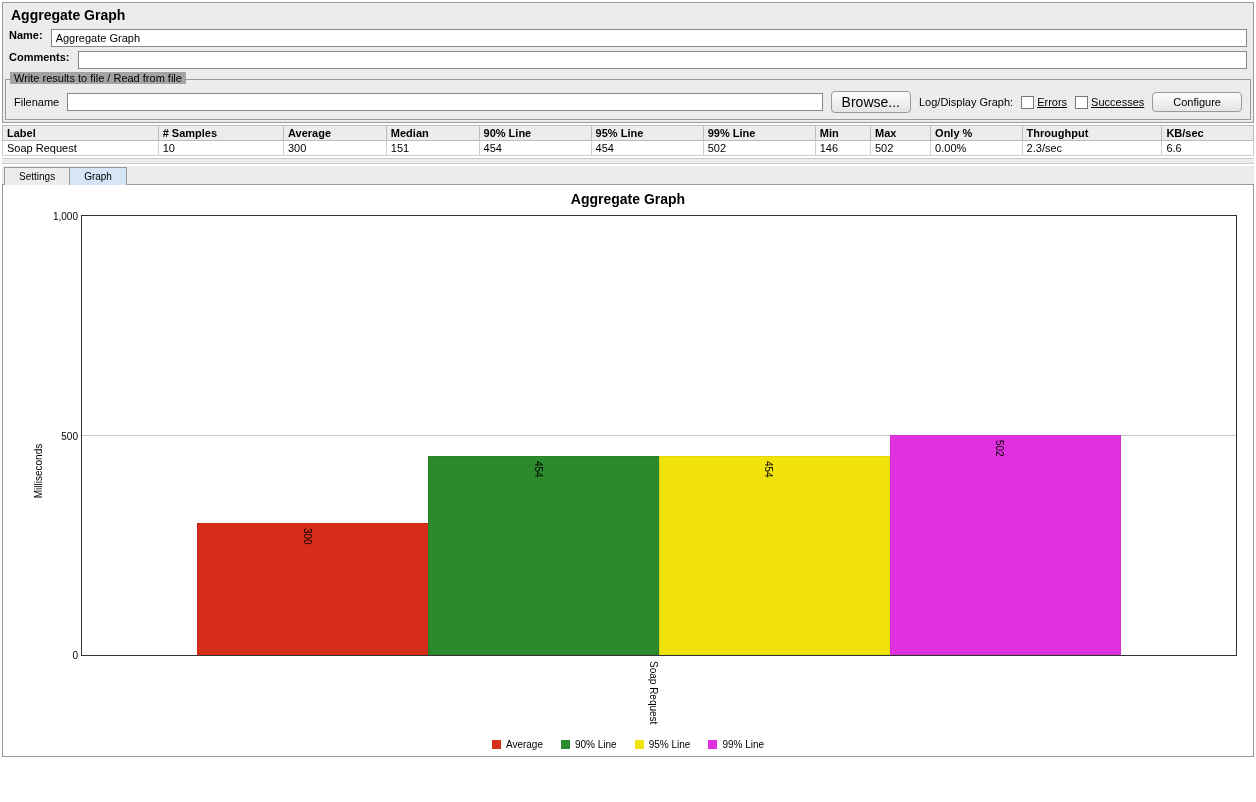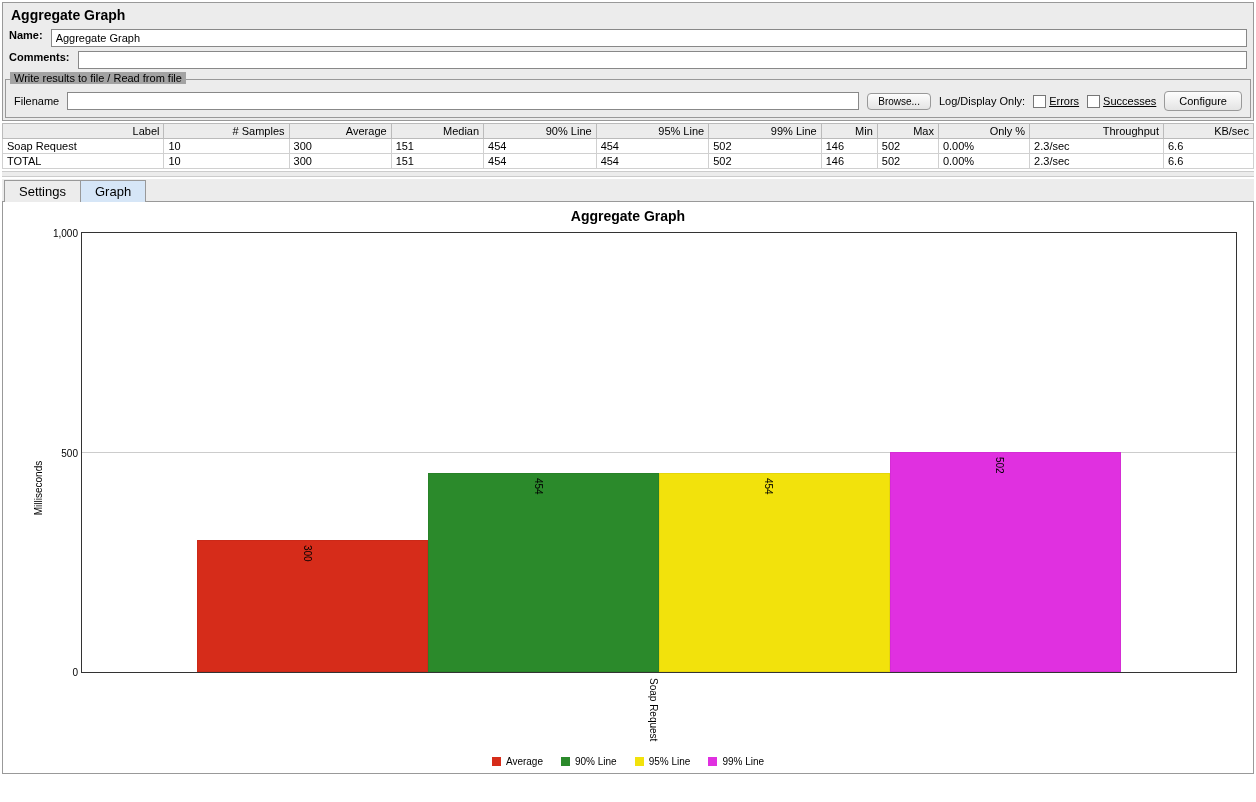--- a/index.html
+++ b/index.html
@@ -62,47 +62,47 @@
     padding: 4px 4px 0 4px;
   }
   .file-label {
     font-weight: normal;
     white-space: nowrap;
   }
   .btn {
     background: linear-gradient(#fdfdfd,#e4e4e4);
     border: 1px solid #999;
     border-radius: 4px;
-    padding: 3px 14px;
+    padding: 3px 20px;
     font-size: 11px;
     cursor: pointer;
     white-space: nowrap;
   }
-  .btn-small { padding: 2px 10px; font-size: 10px; }
+  .btn-small { padding: 2px 10px; font-size: 14px; }
   .chk-wrap { display: flex; align-items: center; gap: 3px; white-space: nowrap; text-decoration: underline; }
   .chk {
     width: 13px; height: 13px;
     border: 1px solid #777;
     background: #fff;
     cursor: pointer;
   }
   
   .data-table {
     width: calc(100% - 4px);
     margin: 2px;
     border-collapse: collapse;
     font-size: 11px;
     background: #fff;
   }
   .data-table th {
     background: #ececec;
     border: 1px solid #bbb;
-    font-weight: normal;
+    font-weight: bold;
     padding: 1px 4px;
-    text-align: right;
+    text-align: left;
     white-space: nowrap;
   }
   .data-table td {
     border: 1px solid #d0d0d0;
     padding: 1px 4px;
     text-align: left;
     white-space: nowrap;
   }
   .data-table td:first-child { text-align: left; }
   .divider {
@@ -119,21 +119,21 @@
     background: #ececec;
     padding: 0 2px;
     margin: 0 2px;
     border-bottom: 1px solid #999;
   }
   .tab {
     padding: 3px 14px;
     border: 1px solid #999;
     border-bottom: none;
     background: #ececec;
-    font-size: 13px;
+    font-size: 10px;
     cursor: pointer;
     margin-right: -1px;
     position: relative;
     top: 1px;
   }
   .tab.active {
     background: #d6e6f7;
   }
   
   .chart-area {
@@ -229,21 +229,21 @@
   <div class="row">
     <span class="row-label">Comments:</span>
     <input class="text-input" value="" style="">
   </div>
   <fieldset class="fieldset">
     <legend class="fieldset-legend">Write results to file / Read from file</legend>
     <div class="file-row">
       <span class="file-label">Filename</span>
       <input class="text-input" style="flex: 1 1 0%;" value="">
       <button class="btn btn-small">Browse...</button>
-      <span class="file-label">Log/Display Only:</span>
+      <span class="file-label">Log/Display Graph:</span>
       <label class="chk-wrap">
         <span class="chk"></span>
         <span>Errors</span>
       </label>
       <label class="chk-wrap">
         <span class="chk"></span>
         <span>Successes</span>
       </label>
       <button class="btn">Configure</button>
     </div>
@@ -275,34 +275,20 @@
         <td>151</td>
         <td>454</td>
         <td>454</td>
         <td>502</td>
         <td>146</td>
         <td>502</td>
         <td>0.00%</td>
         <td>2.3/sec</td>
         <td>6.6</td>
       </tr>
-      <tr>
-        <td>TOTAL</td>
-        <td>10</td>
-        <td>300</td>
-        <td>151</td>
-        <td>454</td>
-        <td>454</td>
-        <td>502</td>
-        <td>146</td>
-        <td>502</td>
-        <td>0.00%</td>
-        <td>2.3/sec</td>
-        <td>6.6</td>
-      </tr>
     </tbody>
 </table>
 
 <div class="divider"></div>
 
 <div class="tabbar">
   <div class="tab">Settings</div>
   <div class="tab active">Graph</div>
 </div>
 

